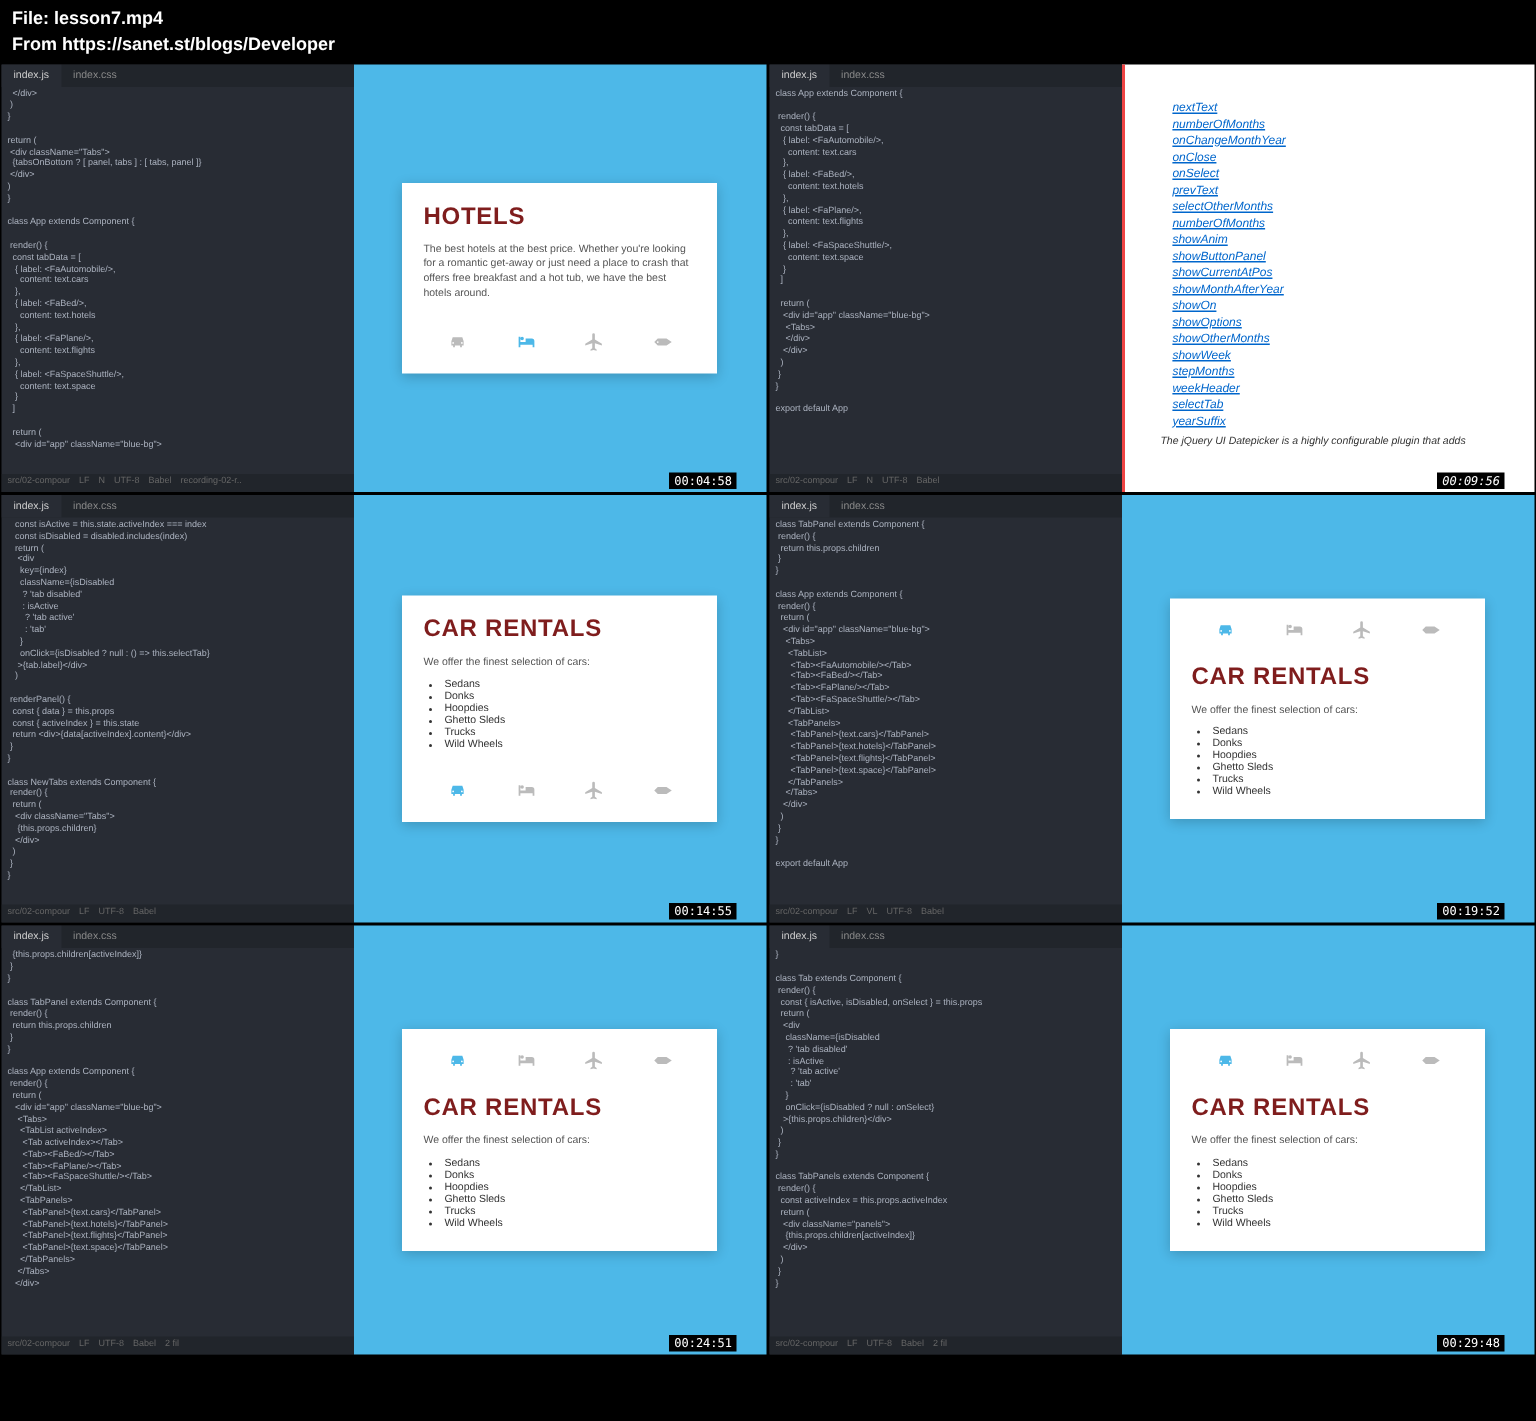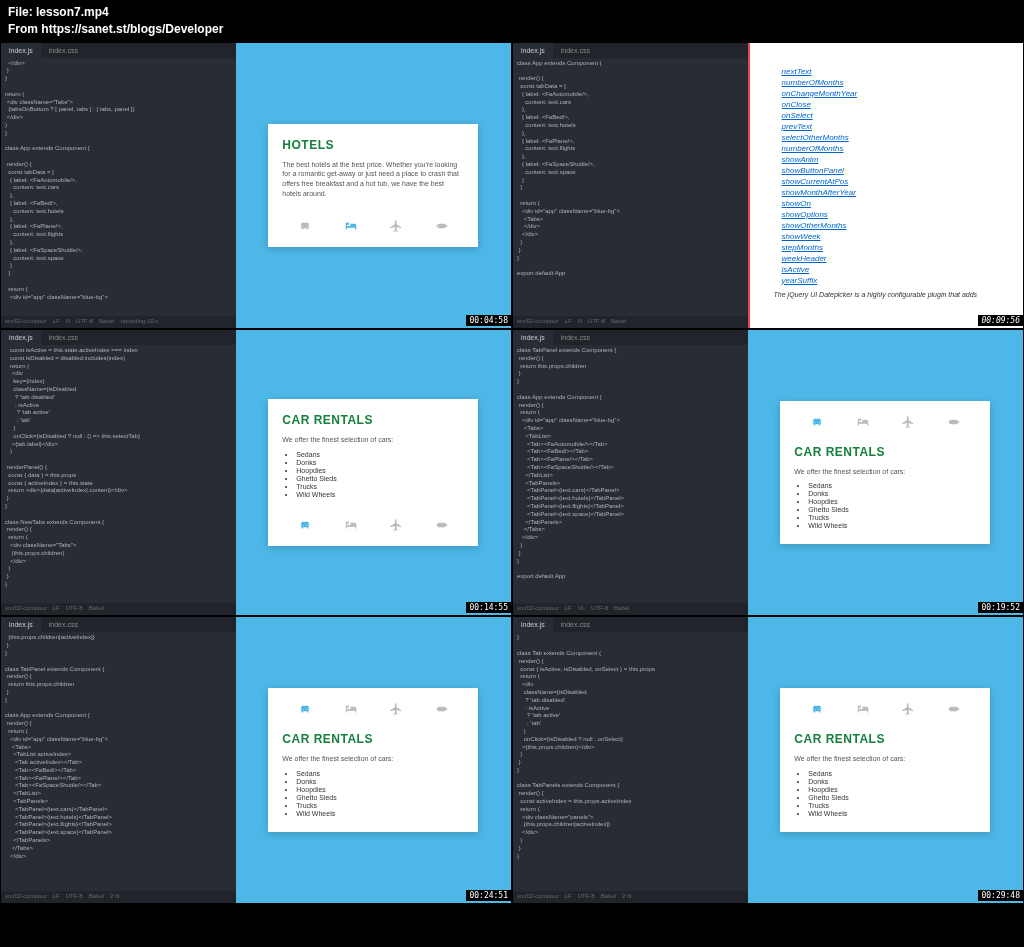--- a/index.html
+++ b/index.html
@@ -8,30 +8,30 @@
 .grid { display:grid; grid-template-columns:1fr 1fr; grid-template-rows:1fr 1fr 1fr; height:862px; }
 .cell { display:flex; border:1px solid #000; position:relative; }
 .editor { flex:0 0 46%; background:#282c34; color:#abb2bf; font-family:Menlo,monospace; font-size:6px; line-height:1.3; overflow:hidden; position:relative; }
 .tabs-bar { background:#21252b; display:flex; font-size:7px; color:#888; }
 .etab { padding:3px 8px; }
 .etab.act { background:#282c34; color:#ccc; }
 .code { padding:2px 4px; white-space:pre; color:#abb2bf; }
 .status { position:absolute; bottom:0; left:0; right:0; background:#21252b; color:#666; font-size:6px; padding:2px 4px; display:flex; gap:6px; }
 .preview { flex:1; background:#4db8e8; display:flex; align-items:center; justify-content:center; padding:20px; position:relative; }
 .card { background:#fff; width:100%; max-width:210px; padding:14px; box-shadow:0 2px 8px rgba(0,0,0,0.2); }
-.card h2 { font-size:12px; font-weight:bold; color:#15803d; margin-bottom:8px; letter-spacing:0.5px; }
+.card h2 { font-size:16px; font-weight:bold; color:#7f1d1d; margin-bottom:8px; letter-spacing:0.5px; }
 .card p { font-size:7px; color:#555; line-height:1.4; margin-bottom:6px; }
 .card ul { font-size:7px; color:#333; padding-left:14px; }
 .card ul li { margin-bottom:1px; }
 .icons { display:flex; justify-content:space-around; margin-top:12px; padding-top:8px; }
 .icons.top { margin-top:0; margin-bottom:10px; padding-top:0; padding-bottom:6px; }
 .ic { width:18px; height:14px; display:flex; align-items:center; justify-content:center; }
 .ic svg { width:16px; height:14px; fill:#bbb; }
 .ic.act svg { fill:#4db8e8; }
-.ts { position:absolute; bottom:2px; right:0; background:#000; color:#fff; font-size:8px; padding:1px 3px; font-family:monospace; }
+.ts { position:absolute; bottom:2px; right:20px; background:#000; color:#fff; font-size:8px; padding:1px 3px; font-family:monospace; }
 .doc { flex:1; background:#fff; padding:24px; font-size:8px; overflow:hidden; border-left:2px solid #e44;font-style:italic; }
 .doc a { color:#06c; text-decoration:underline; display:block; margin-bottom:2px; padding-left:8px; }
 .doc .txt { font-size:7px; color:#333; margin-top:6px; }
 </style>
 </head>
 <body>
 
 <div class="hdr">
   <div>File: lesson7.mp4</div>
   <div>From https://sanet.st/blogs/Developer</div>
@@ -171,21 +171,21 @@
           <a>showAnim</a>
           <a>showButtonPanel</a>
           <a>showCurrentAtPos</a>
           <a>showMonthAfterYear</a>
           <a>showOn</a>
           <a>showOptions</a>
           <a>showOtherMonths</a>
           <a>showWeek</a>
           <a>stepMonths</a>
           <a>weekHeader</a>
-          <a>isActive</a>
+          <a>selectTab</a>
           <a>yearSuffix</a>
         </div>
     <div class="txt">The jQuery UI Datepicker is a highly configurable plugin that adds</div>
     <div class="ts" style="position:absolute">00:09:56</div>
   </div>
 </div>
 
 <div class="cell">
   <div class="editor">
     <div class="tabs-bar">

